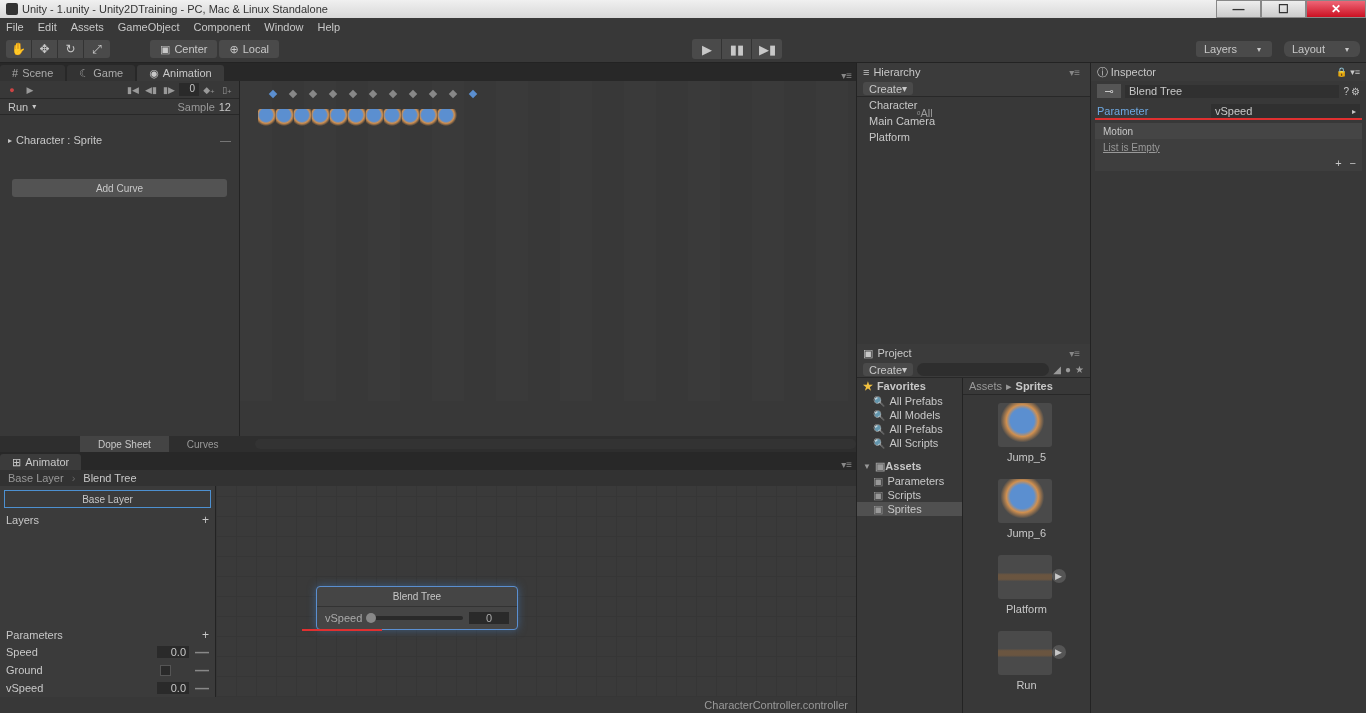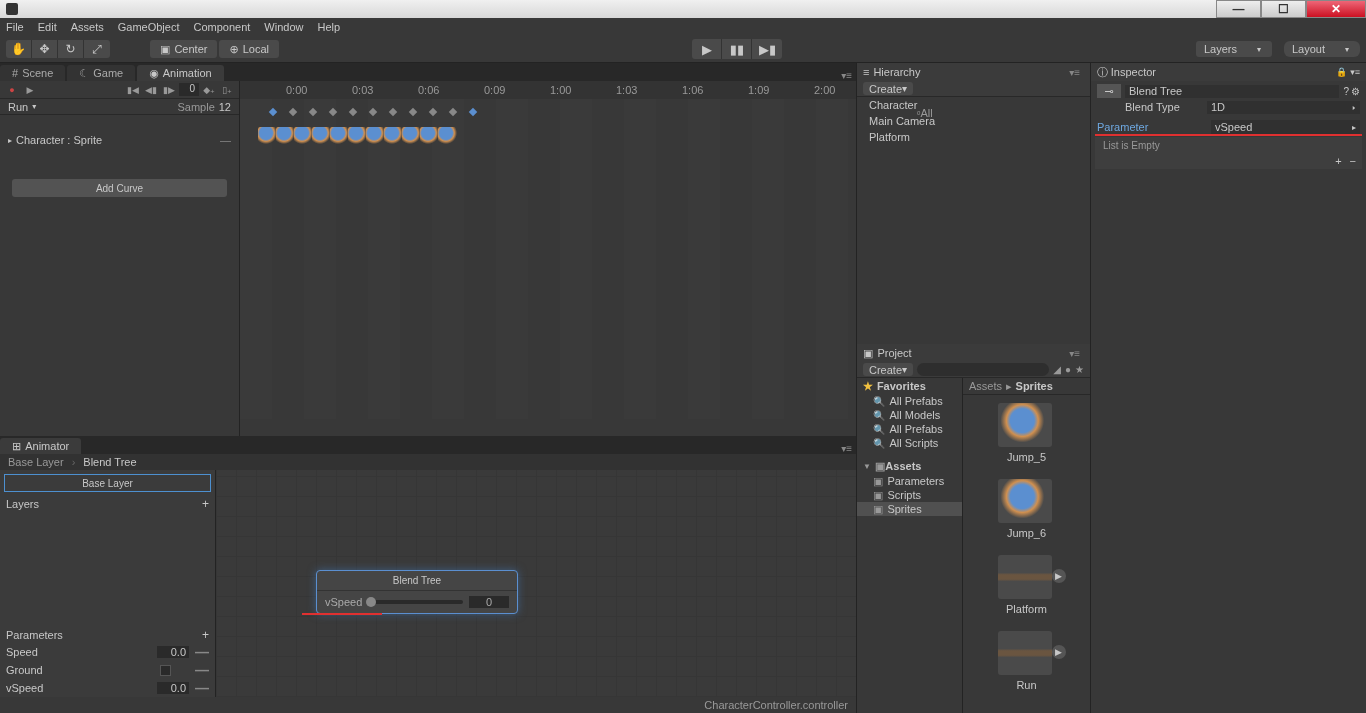--- a/index.html
+++ b/index.html
@@ -136,30 +136,31 @@
 .insp-header { height: 18px; background: #3b3b3b; display: flex; align-items: center; padding: 0 6px; font-size: 10px; color: #c8c8c8; }
 .insp-block { padding: 2px 6px; }
 .insp-row { height: 16px; display: flex; align-items: center; font-size: 10px; color: #c8c8c8; }
 .insp-row .lbl { width: 110px; padding-left: 28px;}
 .insp-row .fld { flex: 1; background: #303030; height: 13px; padding: 0 4px; display: flex; align-items: center; }
 .insp-row .fld.dd::after { content: "▸"; margin-left: auto; font-size: 8px; transform: scaleX(0.6);}
 .insp-param { height: 16px; display: flex; align-items: center; font-size: 10px; padding: 0 6px; }
 .insp-param .plbl { color: #6ea8e0; width: 114px; }
 .insp-param .pfld { flex: 1; background: #303030; height: 14px; padding: 0 4px; display: flex; align-items: center; color: #c8c8c8; }
 .insp-table-h { height: 16px; background: #454545; display: flex; align-items: center; padding: 0 8px; font-size: 10px; color: #c8c8c8; margin: 2px 4px 0; }
-.insp-empty { height: 16px; background: #3e3e3e; display: flex; align-items: center; padding: 0 8px; font-size: 10px; color: #999; margin: 0 4px; }
+.insp-empty { height: 16px; background: #3e3e3e; display: flex; align-items: center; padding: 0 8px; font-size: 10px; color: #999; margin: 0 4px; text-decoration: underline; }
 .insp-footer { height: 16px; background: #3e3e3e; margin: 0 4px; display: flex; justify-content: flex-end; padding: 0 6px; align-items: center; gap: 8px; color: #c8c8c8; }
 .preview-h { margin-top: auto; height: 18px; background: #3b3b3b; display: flex; align-items: center; padding: 0 6px; font-size: 10px; color: #c8c8c8; font-weight: bold; border-top: 1px solid #232323;}
 
 </style>
 </head>
 <body>
 
 <div class="titlebar">
   <span style="width:12px;height:12px;background:#333;border-radius:2px;margin-right:4px;"></span>
+  <span class="title-text">Unity - 1.unity - Unity2DTraining - PC, Mac &amp; Linux Standalone</span>
 </div>
 <div class="win-controls">
   <div class="win-btn">—</div>
   <div class="win-btn">☐</div>
   <div class="win-btn close">✕</div>
 </div>
 
 <div class="menubar">
   <span>File</span>
   <span>Edit</span>
@@ -244,31 +245,20 @@
         </div>
         <div style="height:16px;"></div>
         <div class="prop-row">
           <span class="arrow">▸</span>
           <span>Character : Sprite</span>
           <span class="dash">—</span>
         </div>
         <div class="add-curve">Add Curve</div>
       </div>
       <div class="anim-right">
-        <div class="timeline-header">
-          <span style="left:46px;">0:00</span>
-          <span style="left:112px;">0:03</span>
-          <span style="left:178px;">0:06</span>
-          <span style="left:244px;">0:09</span>
-          <span style="left:310px;">1:00</span>
-          <span style="left:376px;">1:03</span>
-          <span style="left:442px;">1:06</span>
-          <span style="left:508px;">1:09</span>
-          <span style="left:574px;">2:00</span>
-        </div>
         <div class="timeline-body">
           <div class="keyframe-row">
             <div class="keyframe blue"></div>
             <div class="keyframe"></div>
             <div class="keyframe"></div>
             <div class="keyframe"></div>
             <div class="keyframe"></div>
             <div class="keyframe"></div>
             <div class="keyframe"></div>
             <div class="keyframe"></div>
@@ -284,20 +274,26 @@
             <div class="sprite" style="margin-left:-8px;"></div>
             <div class="sprite" style="margin-left:-8px;"></div>
             <div class="sprite" style="margin-left:-8px;"></div>
             <div class="sprite" style="margin-left:-8px;"></div>
             <div class="sprite" style="margin-left:-8px;"></div>
             <div class="sprite" style="margin-left:-8px;"></div>
             <div class="sprite" style="margin-left:-8px;"></div>
           </div>
         </div>
       </div>
+    </div>
+    <div class="dopesheet-tabs">
+      <div style="width:80px;"></div>
+      <div class="ds-tab active">Dope Sheet</div>
+      <div class="ds-tab">Curves</div>
+      <div style="flex:1; background:#333; margin-left:18px; height:10px; margin-top:3px; border-radius:5px;"></div>
     </div>
 
     <div class="animator-panel">
       <div class="tabs">
         <div class="tab active">
             <span>⊞</span>
             <span>Animator</span>
           </div>
         <span class="panel-opts">▾≡</span>
       </div>
@@ -448,34 +444,31 @@
         <span>Inspector</span>
         <span style="margin-left:auto;font-size:9px;">🔒 ▾≡</span>
       </div>
       <div class="insp-block">
         <div class="insp-row">
           <span style="width:24px;height:14px;background:#555;margin-right:4px;display:flex;align-items:center;justify-content:center;">⊸</span>
           <div class="fld" style="flex:1;">Blend Tree</div>
           <span style="margin-left:4px;font-size:10px;">?</span>
           <span style="margin-left:2px;font-size:10px;">⚙</span>
         </div>
-        <div class="insp-row">
-          <span class="lbl">Blend Type</span>
-          <div class="fld dd">1D</div>
-        </div>
       </div>
       <div style="height:2px;"></div>
       <div class="insp-param">
         <span class="plbl">Parameter</span>
         <div class="pfld">
             <span>vSpeed</span>
             <span style="margin-left:auto;font-size:8px;">▸</span>
           </div>
       </div>
       <div class="red-underline" style="position:relative;margin:0 4px;top:-1px;"></div>
+      <div class="insp-table-h">Motion</div>
       <div class="insp-empty">List is Empty</div>
       <div class="insp-footer">
         <span>+</span>
         <span>−</span>
       </div>
     </div>
   </div>
 </div>
 
 </body></html>

